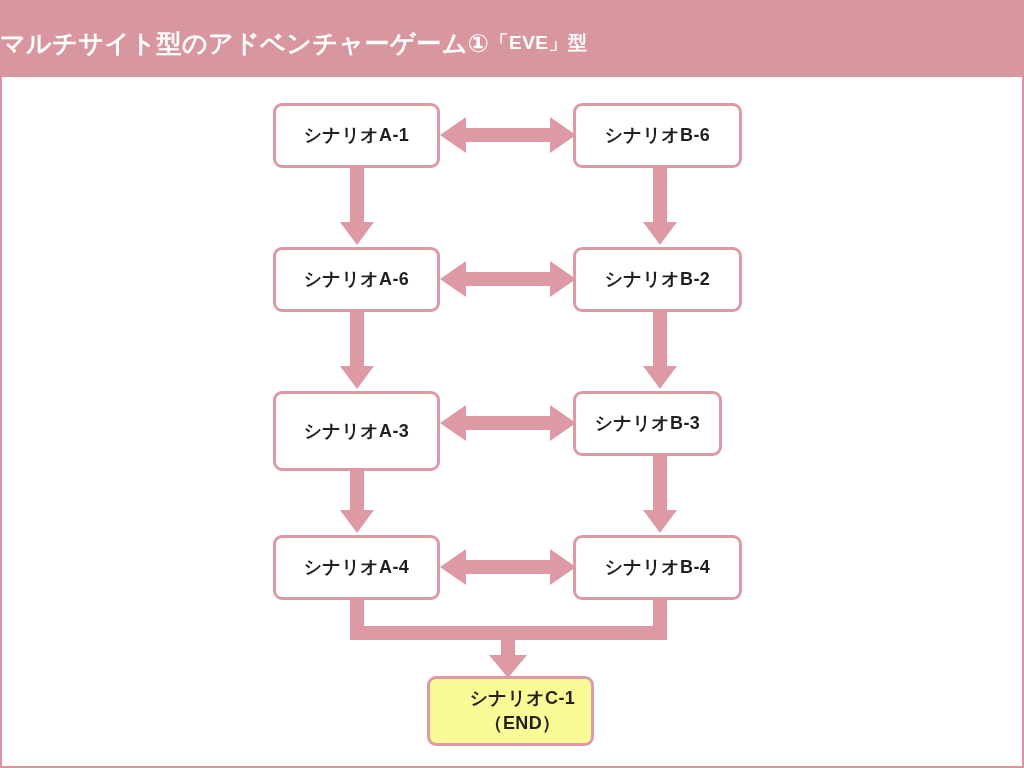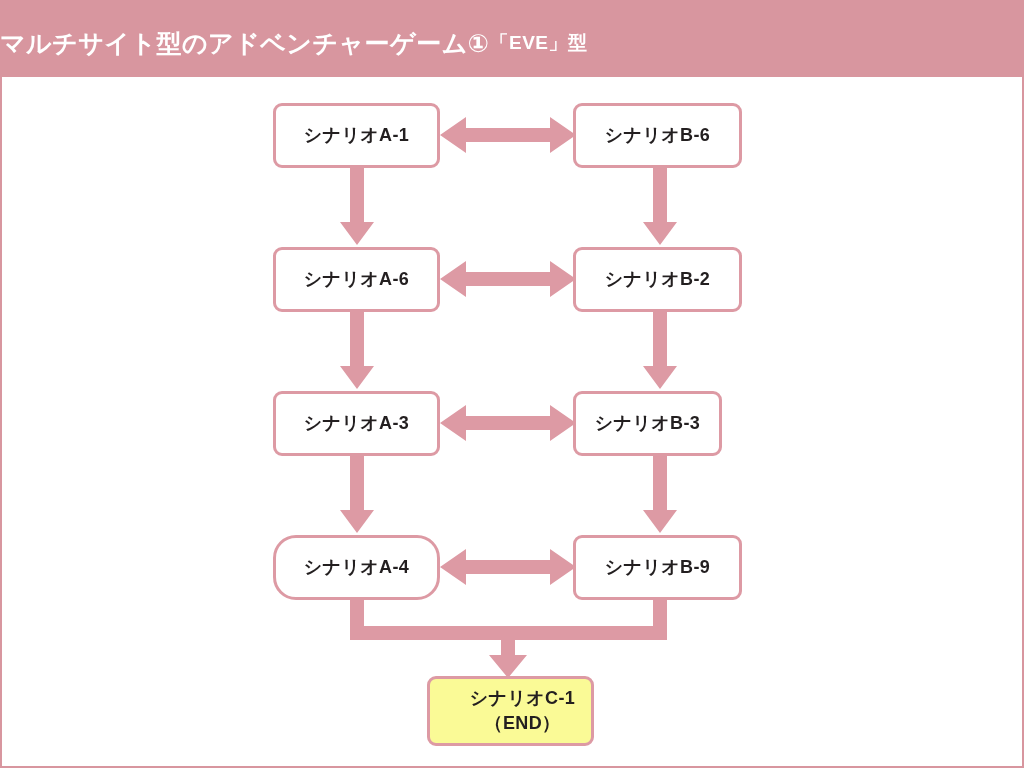--- a/index.html
+++ b/index.html
@@ -161,34 +161,34 @@
   </div>
 
   <div class="node" style="left:273px; top:247px; width:167px; height:65px;">
     <span class="node-line">シナリオA-6</span>
   </div>
 
   <div class="node" style="left:573px; top:247px; width:169px; height:65px;align-items:center;">
     <span class="node-line">シナリオB-2</span>
   </div>
 
-  <div class="node" style="left:273px; top:391px; width:167px; height:65px;">
+  <div class="node" style="left:273px; top:391px; width:167px; height:80px;">
     <span class="node-line">シナリオA-3</span>
   </div>
 
   <div class="node" style="left:573px; top:391px; width:149px; height:65px;">
     <span class="node-line">シナリオB-3</span>
   </div>
 
-  <div class="node" style="left:273px; top:535px; width:167px; height:65px;border-radius:23px;">
+  <div class="node" style="left:273px; top:535px; width:167px; height:65px;">
     <span class="node-line">シナリオA-4</span>
   </div>
 
   <div class="node" style="left:573px; top:535px; width:169px; height:65px;">
-    <span class="node-line">シナリオB-9</span>
+    <span class="node-line">シナリオB-4</span>
   </div>
 
   <div class="node end-node" style="left:427px; top:676px; width:167px; height:70px;padding-left:24px;">
     <span class="node-line">シナリオC-1</span>
     <span class="node-line">（END）</span>
   </div>
 
 </div>
 
 </body></html>

